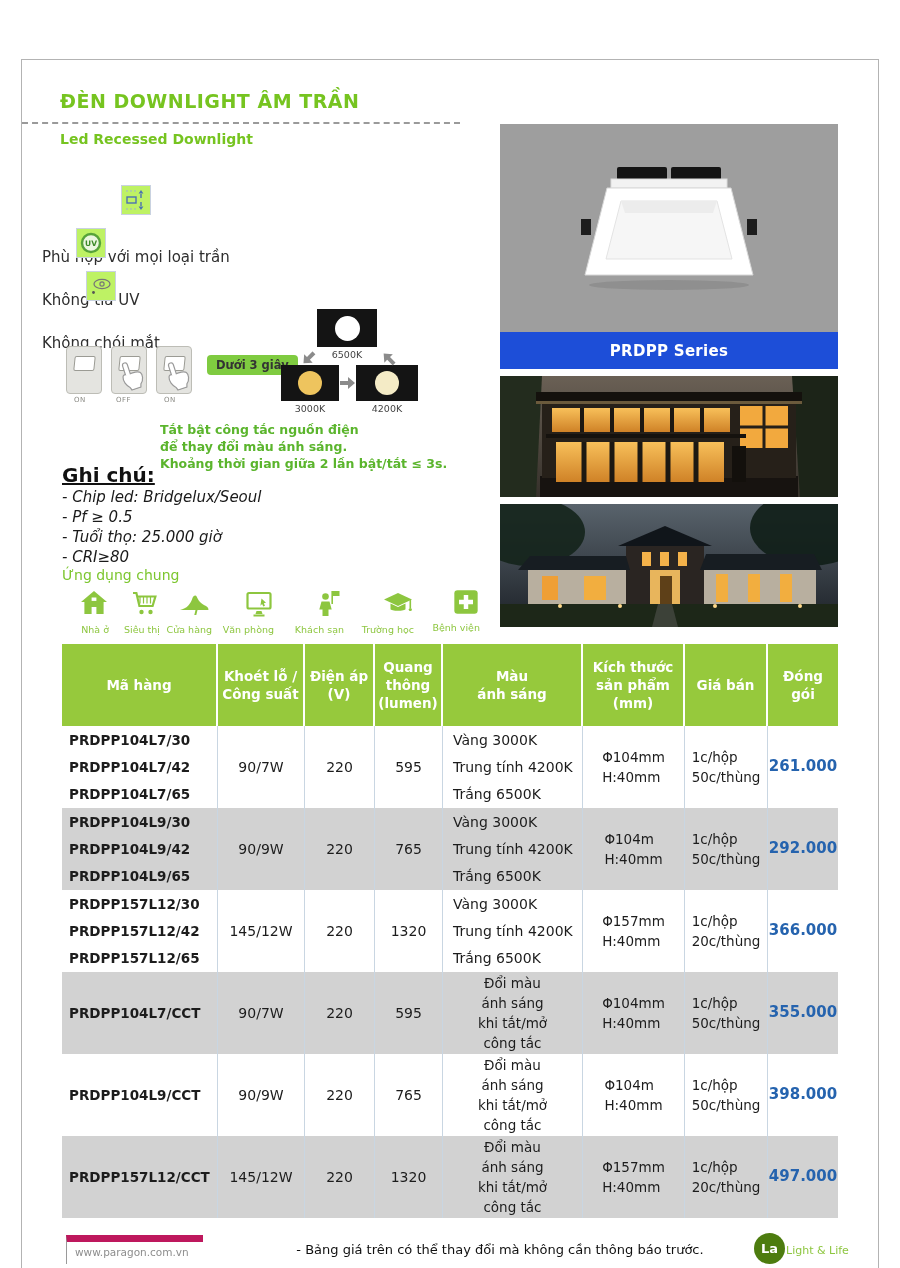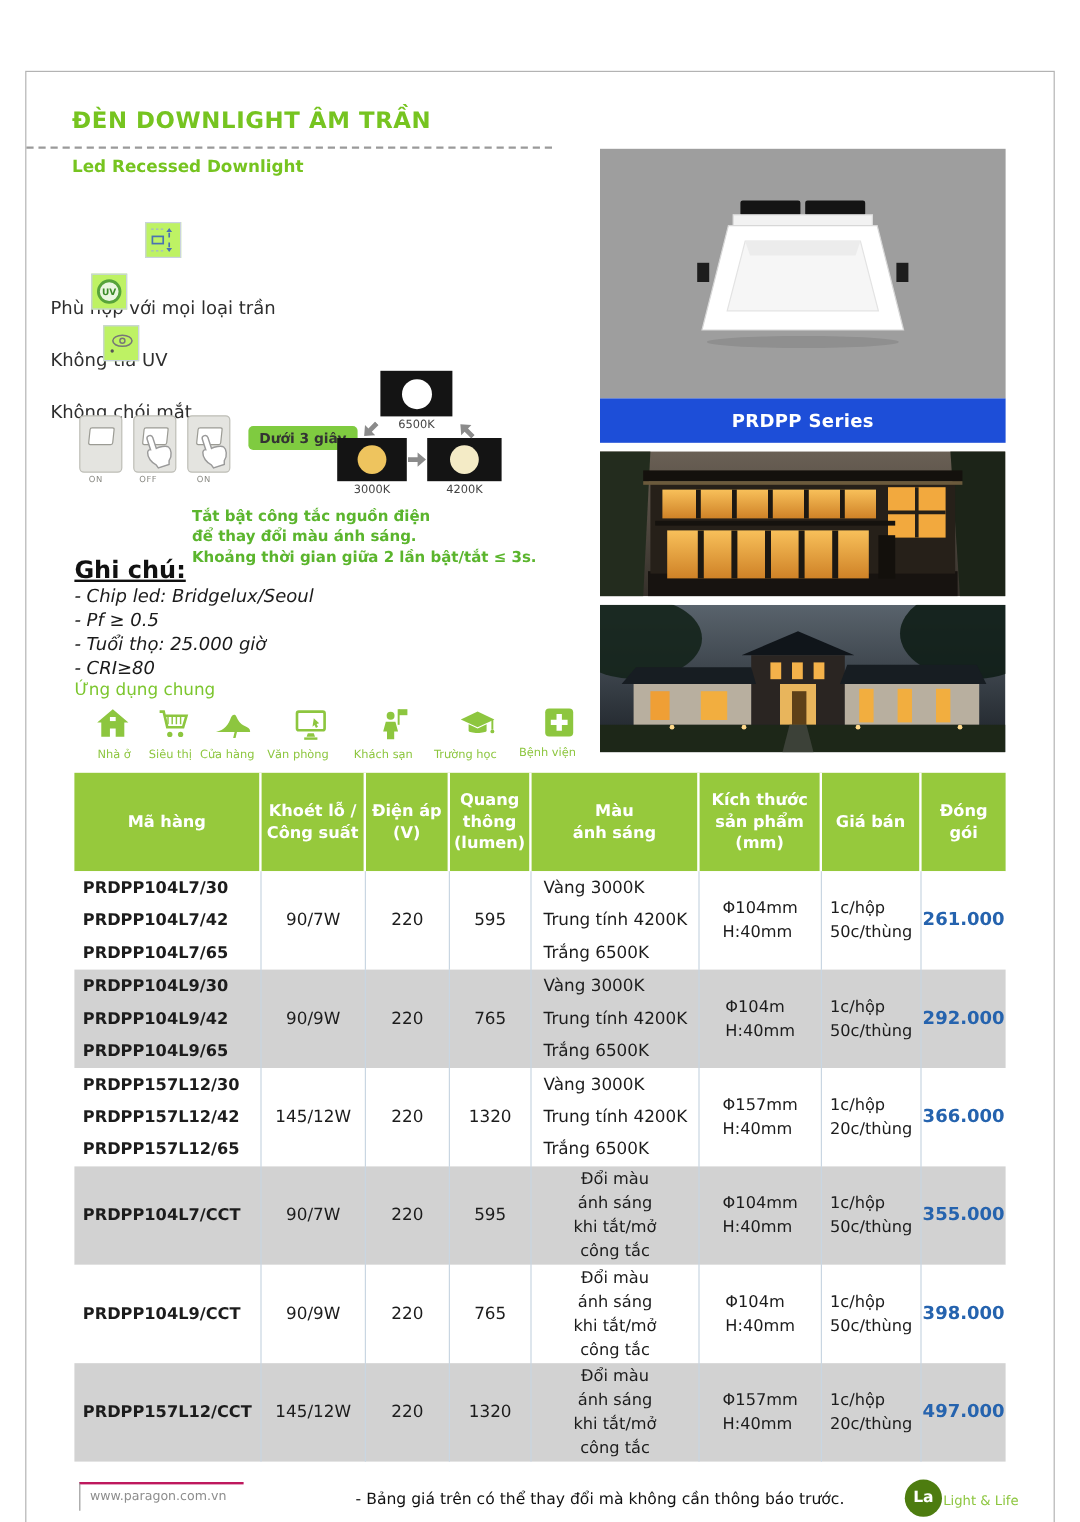--- a/index.html
+++ b/index.html
@@ -58,21 +58,21 @@
   .td{display:flex;align-items:center;justify-content:center;text-align:center;font-size:14px;color:#1c1c1c;
       border-right:1px solid #c9d6e2;white-space:pre-line;line-height:1.45;padding:0 3px;}
   .td:last-child{border-right:none;}
   .td.code{justify-content:flex-start;text-align:left;font-weight:bold;font-size:13.5px;line-height:27px;padding-left:7px;}
   .td.color-left{justify-content:flex-start;text-align:left;line-height:27px;padding-left:10px;}
   .td.color-center{font-size:13.5px;line-height:20px;}
   .td.block{font-size:13.5px;text-align:left;line-height:20px;}
   .td.price{font-weight:bold;font-size:15px;color:#2563ae;}
 
   
-  .urlbox{position:absolute;left:66px;top:1191px;width:128px;border-top:2px solid #be185d;border-left:1px solid #9a9a9a;
+  .urlbox{position:absolute;left:66px;top:1191px;width:128px;border-top:7px solid #be185d;border-left:1px solid #9a9a9a;
           padding:4px 0 6px 8px;font-size:10.5px;color:#8d8d8d;}
   .footnote{position:absolute;left:240px;top:1198px;width:520px;text-align:center;font-size:13px;color:#111;}
   .logo{position:absolute;left:754px;top:1189px;width:31px;height:31px;border-radius:50%;background:#4d7c0f;
         display:flex;align-items:center;justify-content:center;color:#fff;font-size:13px;font-weight:bold;}
   .logotag{position:absolute;left:786px;top:1200px;font-size:11px;color:#8dc63f;}
 </style>
 </head>
 <body>
 
 <div class="page">

